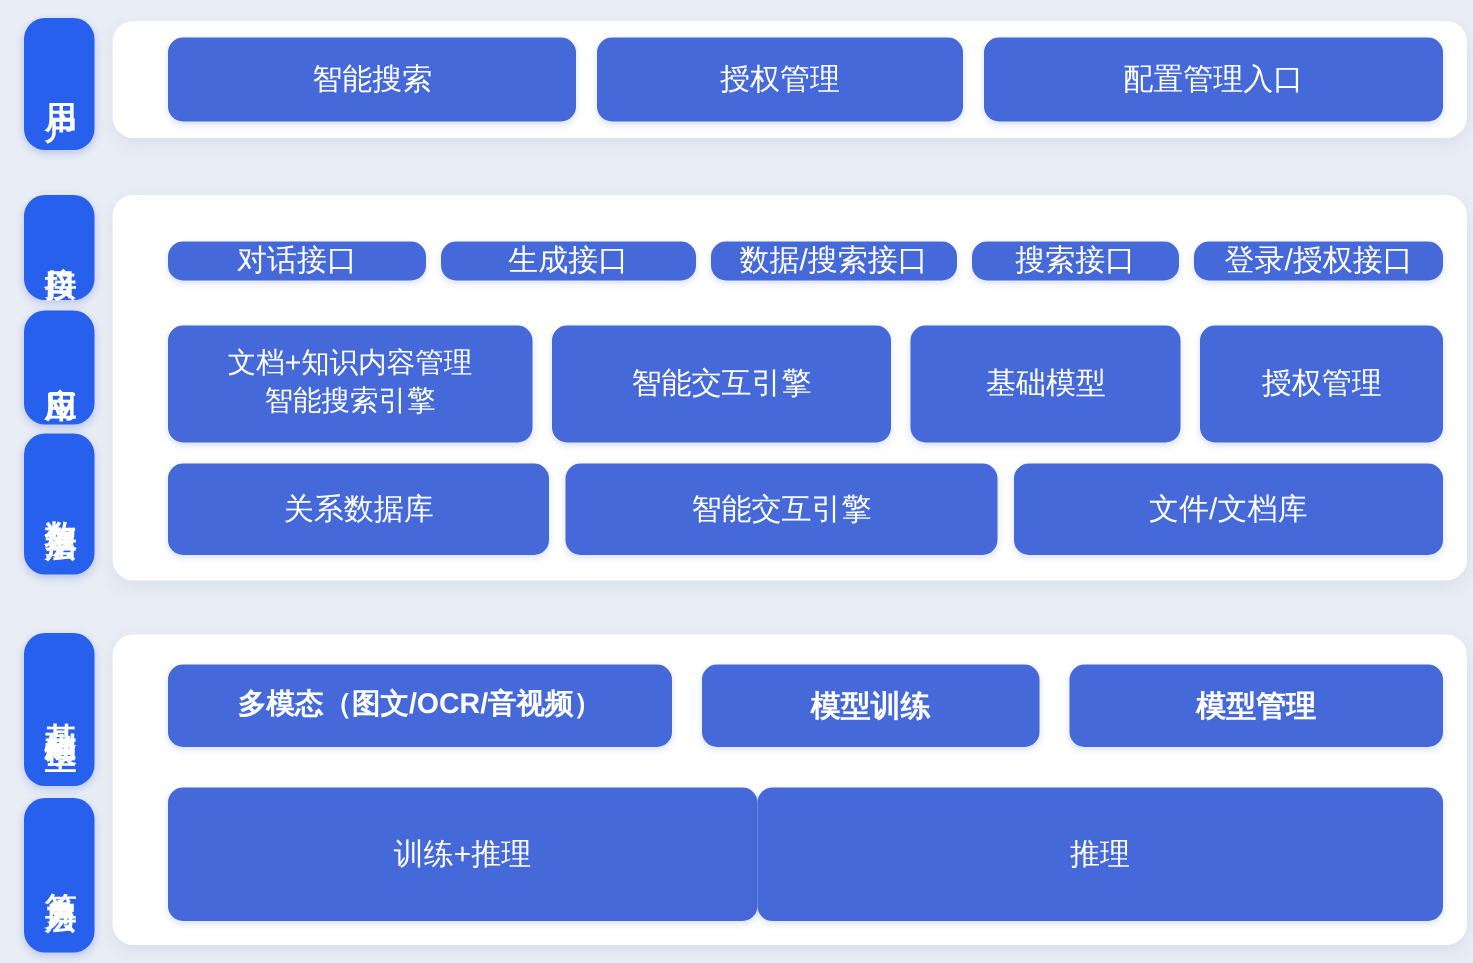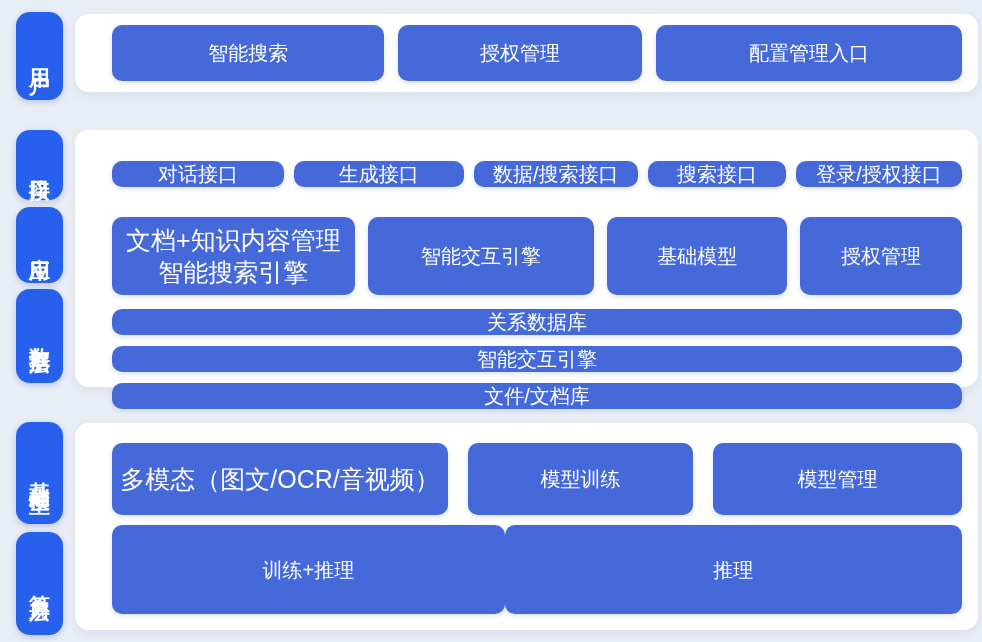--- a/index.html
+++ b/index.html
@@ -55,36 +55,36 @@
     justify-content: space-between;
   }
   .panel-1 { height: 78px;  margin-top: 2px; padding: 11px 16px 11px 37px; }
   .panel-2 { height: 257px; padding: 15px 16px 17px 37px; }
   .panel-3 { height: 207px; margin-top: 1px; padding: 20px 16px 16px 37px; }
 
   .row { display: flex; }
   .row-1 { height: 56px; gap: 14px; }
   .row-2 { height: 58px; gap: 10px; align-items: center; }
   .row-3 { height: 78px; gap: 13px; }
-  .row-4 { height: 61px; gap: 11px; flex-direction: column; }
-  .row-5 { height: 72px; gap: 20px; }
+  .row-4 { height: 61px; gap: 11px; }
+  .row-5 { height: 55px; gap: 20px; font-weight: bold; }
   .row-6 { height: 89px; }
 
   .block {
     background: #4569d8;
     border-radius: 10px;
     color: #ffffff;
     display: flex; flex-direction: column;
     align-items: center; justify-content: center;
     font-size: 20px;
     text-align: center;
     box-shadow: 0 2px 5px rgba(60, 90, 180, 0.18);
     line-height: 1.3;
   }
-  .block.two-line { font-size: 25px; }
+  .block.two-line { font-size: 19px; }
 </style>
 </head>
 <body>
 
 <div class="page">
 
   <section class="band band-1">
     <div class="labels">
       <div class="layer-label ll-h88">用户</div>
     </div>

